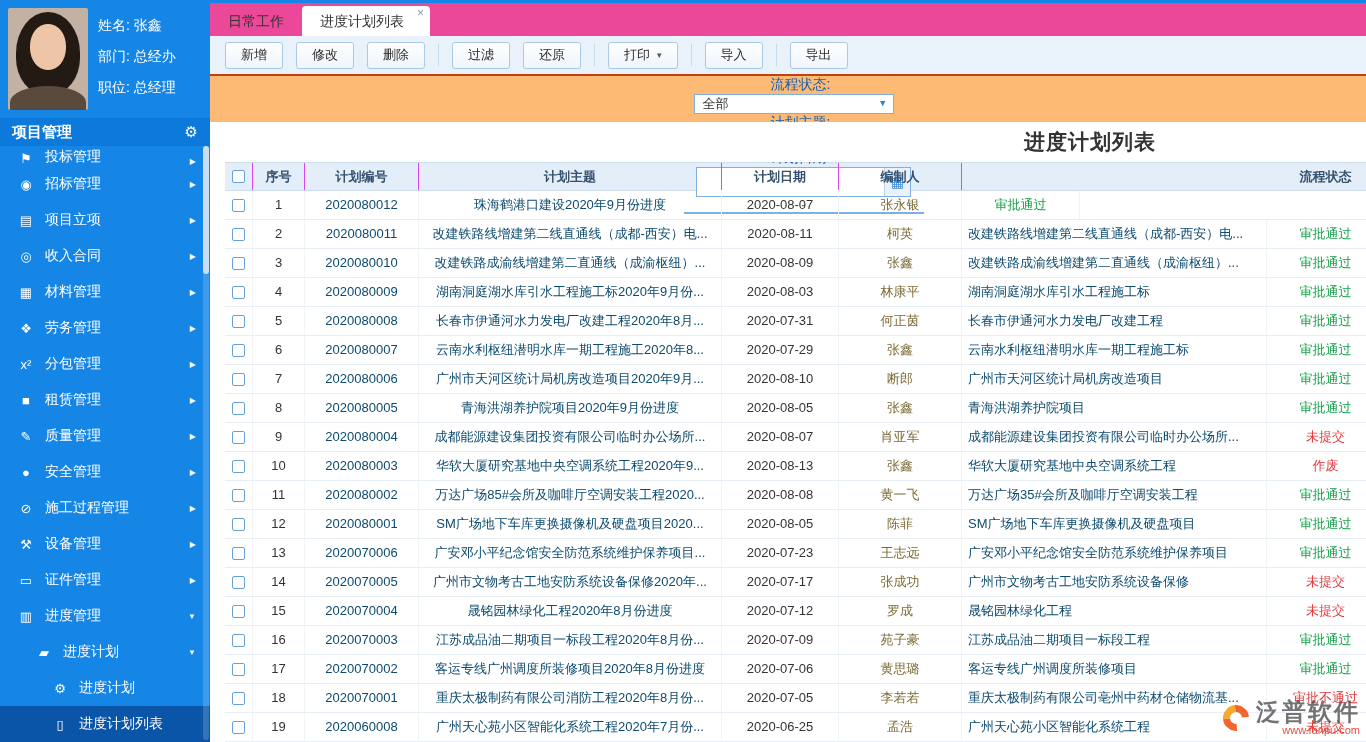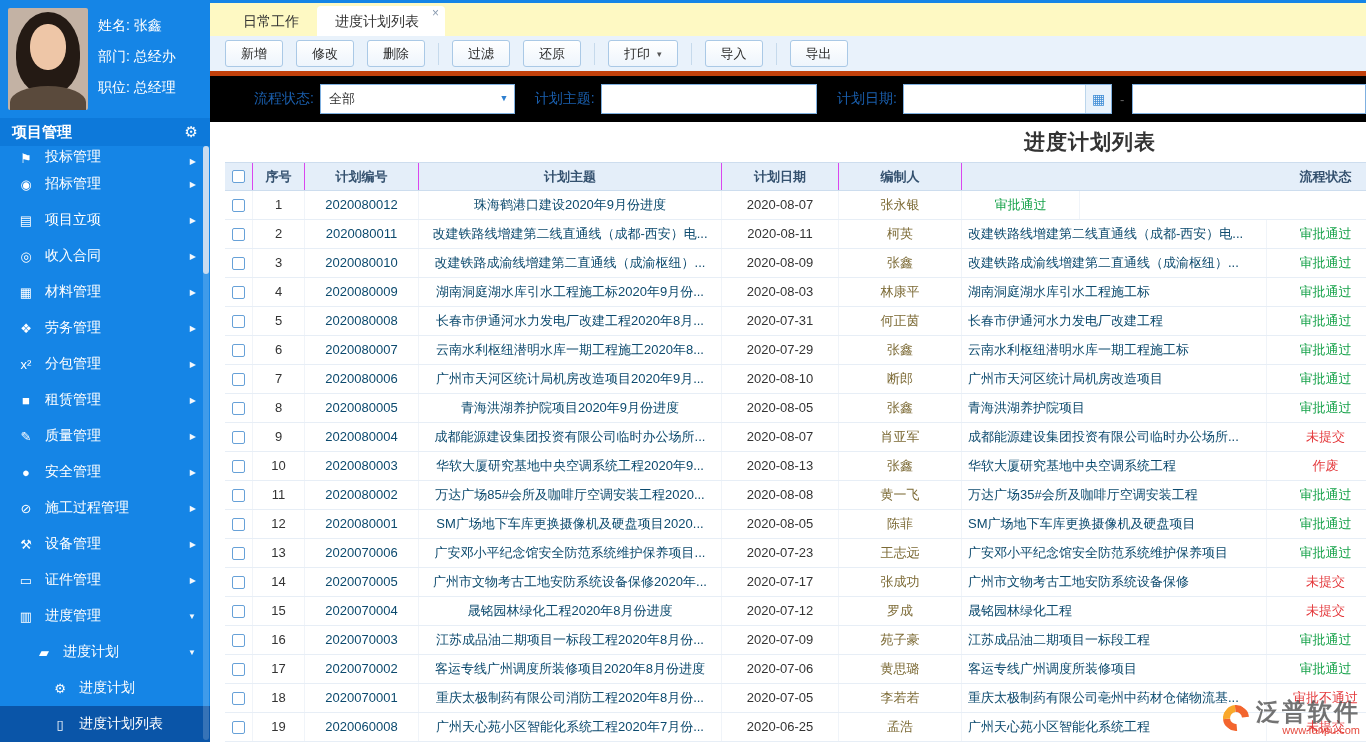--- a/index.html
+++ b/index.html
@@ -32,31 +32,31 @@
 .menu-item.lv2 { padding-left: 50px; }
 .menu-item.active { background: #0a55a8; }
 .menu-item.clipped { height: 20px; overflow: hidden; align-items: flex-end; }
 
 .sb-scroll { position: absolute; top: 146px; right: 1px; bottom: 2px; width: 6px; background: rgba(255,255,255,.18); border-radius: 3px; }
 .sb-thumb { width: 6px; height: 128px; background: #c9dcf0; border-radius: 3px; }
 
 
 .main { position: relative; flex: 1 1 auto; width: 1156px; overflow: hidden; background: #fff; }
 
-.tabbar { height: 36px; background: #fef9c3; border-top: 3px solid #1585e6; display: flex; align-items: flex-end; padding-left: 15px; }
+.tabbar { height: 36px; background: #ec4899; border-top: 3px solid #1585e6; display: flex; align-items: flex-end; }
 .tab { height: 30px; line-height: 30px; padding: 0 18px; font-size: 14px; color: #333; position: relative; cursor: pointer; }
 .tab.active { background: #fff; border-radius: 4px 4px 0 0; padding-right: 26px; }
 .tab-close { position: absolute; top: 1px; right: 6px; font-size: 12px; color: #8a9bb0; line-height: 13px; cursor: pointer; }
 
-.toolbar { height: 40px; background: #e9f2fb; border-bottom: 5px solid #c2410c; display: flex; align-items: center; padding-left: 15px; }
+.toolbar { height: 40px; background: #e9f2fb; border-bottom: 2px solid #c2410c; display: flex; align-items: center; padding-left: 15px; }
 .tb-btn { height: 27px; margin-right: 13px; padding: 0 15px; background: linear-gradient(#ffffff, #eef5fc); border: 1px solid #aac9e6; border-radius: 3px; font-size: 13px; color: #2b2b2b; display: inline-flex; align-items: center; cursor: pointer; font-family: inherit; }
 .tb-btn .btn-caret { margin-left: 7px; font-size: 9px; color: #555; }
 .tb-sep { width: 1px; height: 22px; background: #c6daec; margin-right: 13px; }
 
-.filterbar { height: 46px; background: #000000; display: flex; align-items: center; padding-left: 44px; }
+.filterbar { height: 46px; background: #fdba74; display: flex; align-items: center; padding-left: 31px; flex-direction: column; }
 .f-label { font-size: 14px; color: #1a5fae; margin-right: 6px; white-space: nowrap; }
 .f-select { width: 200px; height: 30px; border: 1px solid #7fb0e0; background: #fff; display: flex; align-items: center; padding-left: 8px; margin-right: 20px; cursor: pointer; font-family: Liberation Mono, monospace; }
 .f-select .sel-caret { margin-left: auto; margin-right: 7px; font-size: 9px; color: #2f80d0; }
 .f-input { width: 222px; height: 30px; border: 1px solid #7fb0e0; background: #fff; margin-right: 20px; padding-left: 8px; font-size: 13px; font-family: inherit; outline: none; }
 .f-date { width: 215px; height: 30px; border: 1px solid #7fb0e0; background: #fff; display: flex; align-items: center; }
 .f-date .d-text { flex: 1; padding-left: 8px; }
 .f-date .d-icon { width: 26px; height: 28px; background: #e9f2fb; border-left: 1px solid #bcd6ec; display: flex; align-items: center; justify-content: center; color: #3f8cd6; font-size: 14px; cursor: pointer; }
 .f-dash { margin: 0 8px; color: #666; }
 .f-date2 { width: 240px; height: 30px; border: 1px solid #7fb0e0; background: #fff; }
 

